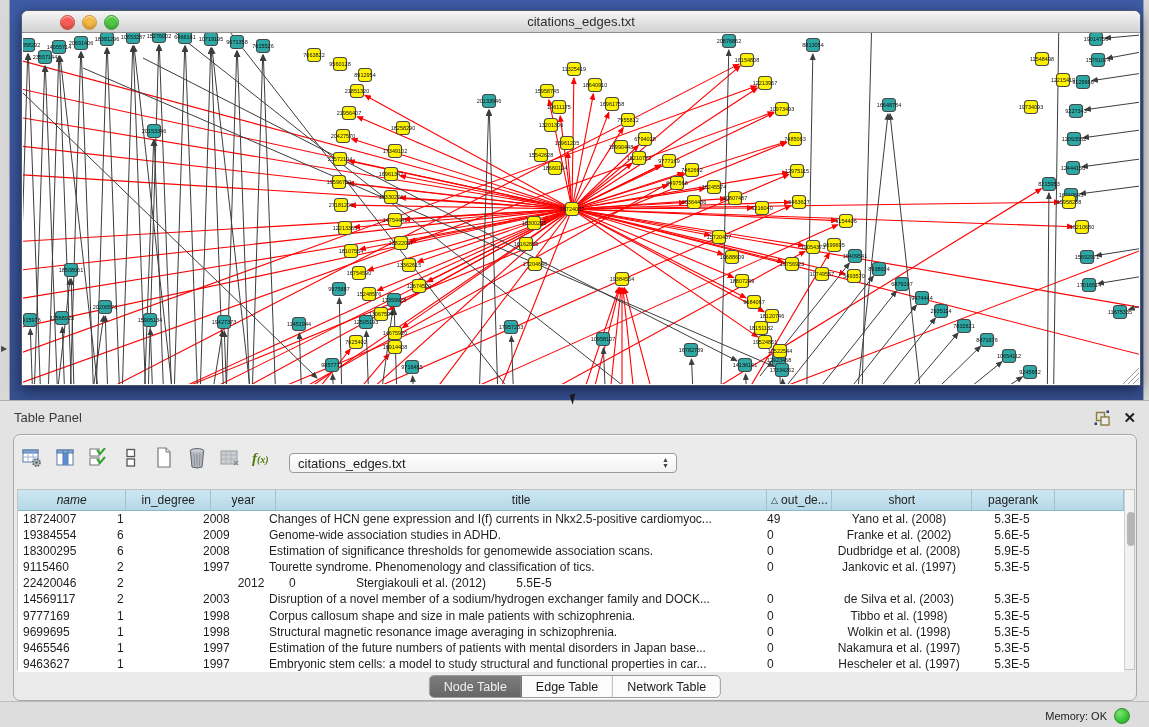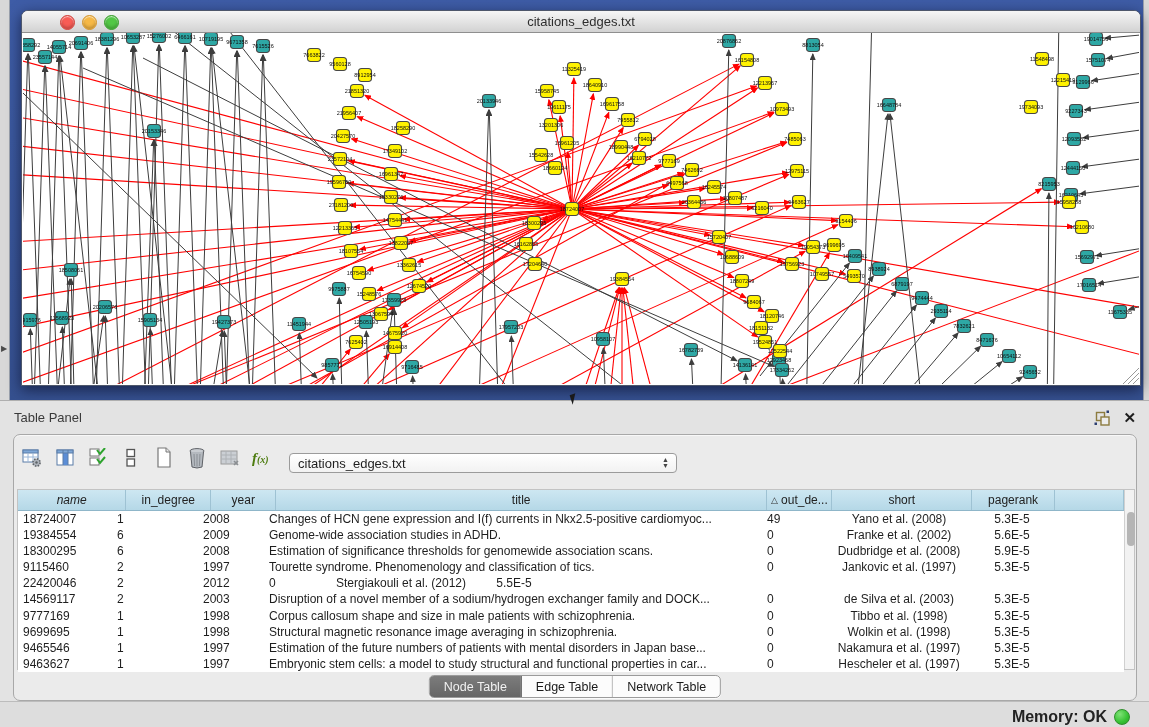--- a/index.html
+++ b/index.html
@@ -56,21 +56,21 @@
   .vthumb{position:absolute;left:1.5px;top:22px;width:8px;height:34px;background:#B5B5B5;border-radius:5px;}
 
   .tabs{position:absolute;left:50%;top:240px;transform:translateX(-50%);display:flex;height:21px;
     border:1px solid #9B9B9B;border-radius:5px;overflow:hidden;background:#FCFCFC;box-shadow:0 1px 0 rgba(255,255,255,.8);}
   .tab{font-size:12.5px;padding:0 14px;display:flex;align-items:center;color:#1A1A1A;border-right:1px solid #B8B8B8;}
   .tab:last-child{border-right:none;}
   .tab.sel{background:linear-gradient(#7C7C7C,#666);color:#F2F2F2;border-right:1px solid #5A5A5A;}
 
   .statusbar{position:absolute;left:0;top:300px;width:100%;height:27px;background:#DDDDDD;border-top:1px solid #BCBCBC;}
   .memory{position:absolute;right:19px;top:6px;display:flex;align-items:center;gap:7px;}
-  .memory .lbl{font-size:16px;color:#222;font-weight:bold;}
+  .memory .lbl{font-size:11px;color:#222;}
   .memdot{width:14px;height:14px;border-radius:50%;background:radial-gradient(circle at 35% 30%,#7FE276,#35C132 60%,#2B9E28);border:1px solid #2E8F2B;}
 </style>
 </head>
 <body>
 
 <div class="screen">
 
   <div class="desktop">
     <div class="left-strip">
       <div class="collapse-arrow">▶</div>
@@ -935,21 +935,21 @@
                 <div class="bcell" style="width: 66px; text-align: left;">1997</div>
                 <div class="bcell" style="width: 498px; text-align: left;">Tourette syndrome. Phenomenology and classification of tics.</div>
                 <div class="bcell" style="width: 66px; text-align: left;">0</div>
                 <div class="bcell" style="width: 142px; text-align: center;">Jankovic et al. (1997)</div>
                 <div class="bcell" style="width: 84px; text-align: center;">5.3E-5</div>
                 <div class="bcell" style="width: 70px; text-align: left;"></div>
               </div>
               <div class="grow">
                 <div class="bcell" style="width: 94px; text-align: left;">22420046</div>
                 <div class="bcell" style="width: 86px; text-align: left;">2</div>
-                <div class="bcell" style="width: 66px; text-align: left;">2012</div>
+                <div class="bcell" style="width: 66px; text-align: center; margin-left: 20px;">2012</div>
                 <div class="bcell" style="width: 66px; text-align: left;">0</div>
                 <div class="bcell" style="width: 142px; text-align: center;">Stergiakouli et al. (2012)</div>
                 <div class="bcell" style="width: 84px; text-align: center;">5.5E-5</div>
                 <div class="bcell" style="width: 70px; text-align: left;"></div>
               </div>
               <div class="grow">
                 <div class="bcell" style="width: 94px; text-align: left;">14569117</div>
                 <div class="bcell" style="width: 86px; text-align: left;">2</div>
                 <div class="bcell" style="width: 66px; text-align: left;">2003</div>
                 <div class="bcell" style="width: 498px; text-align: left;">Disruption of a novel member of a sodium/hydrogen exchanger family and DOCK...</div>

